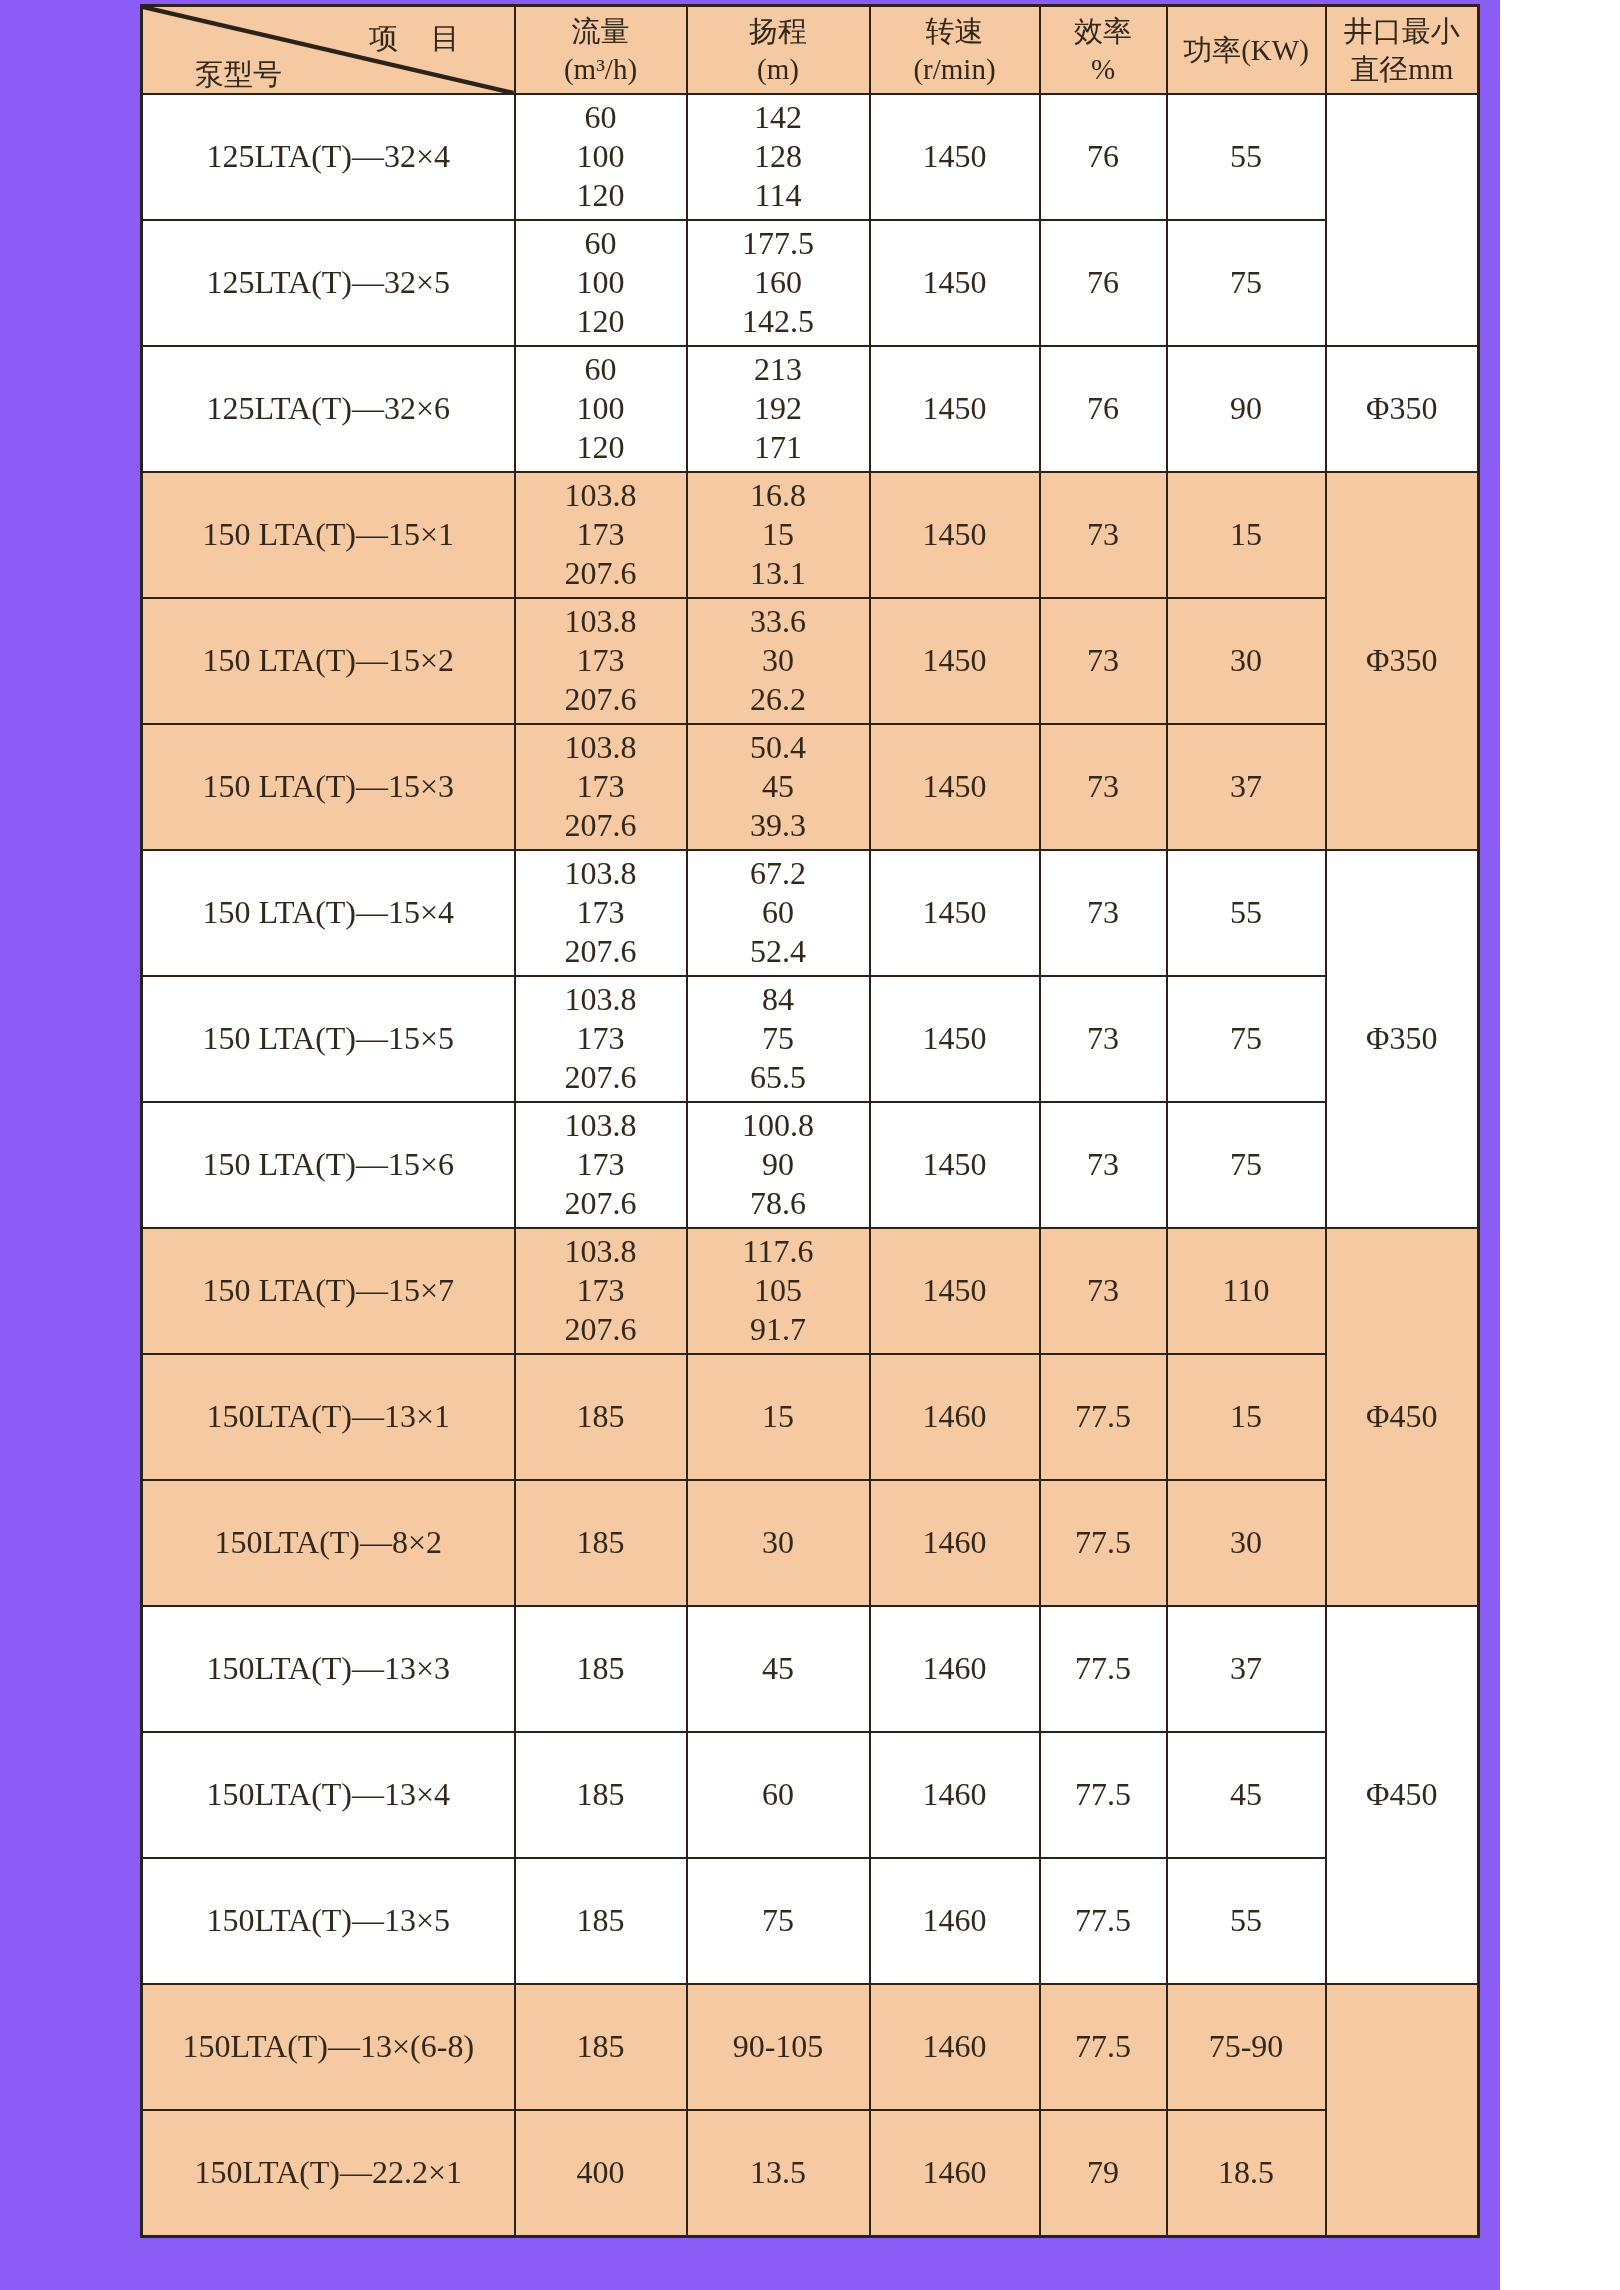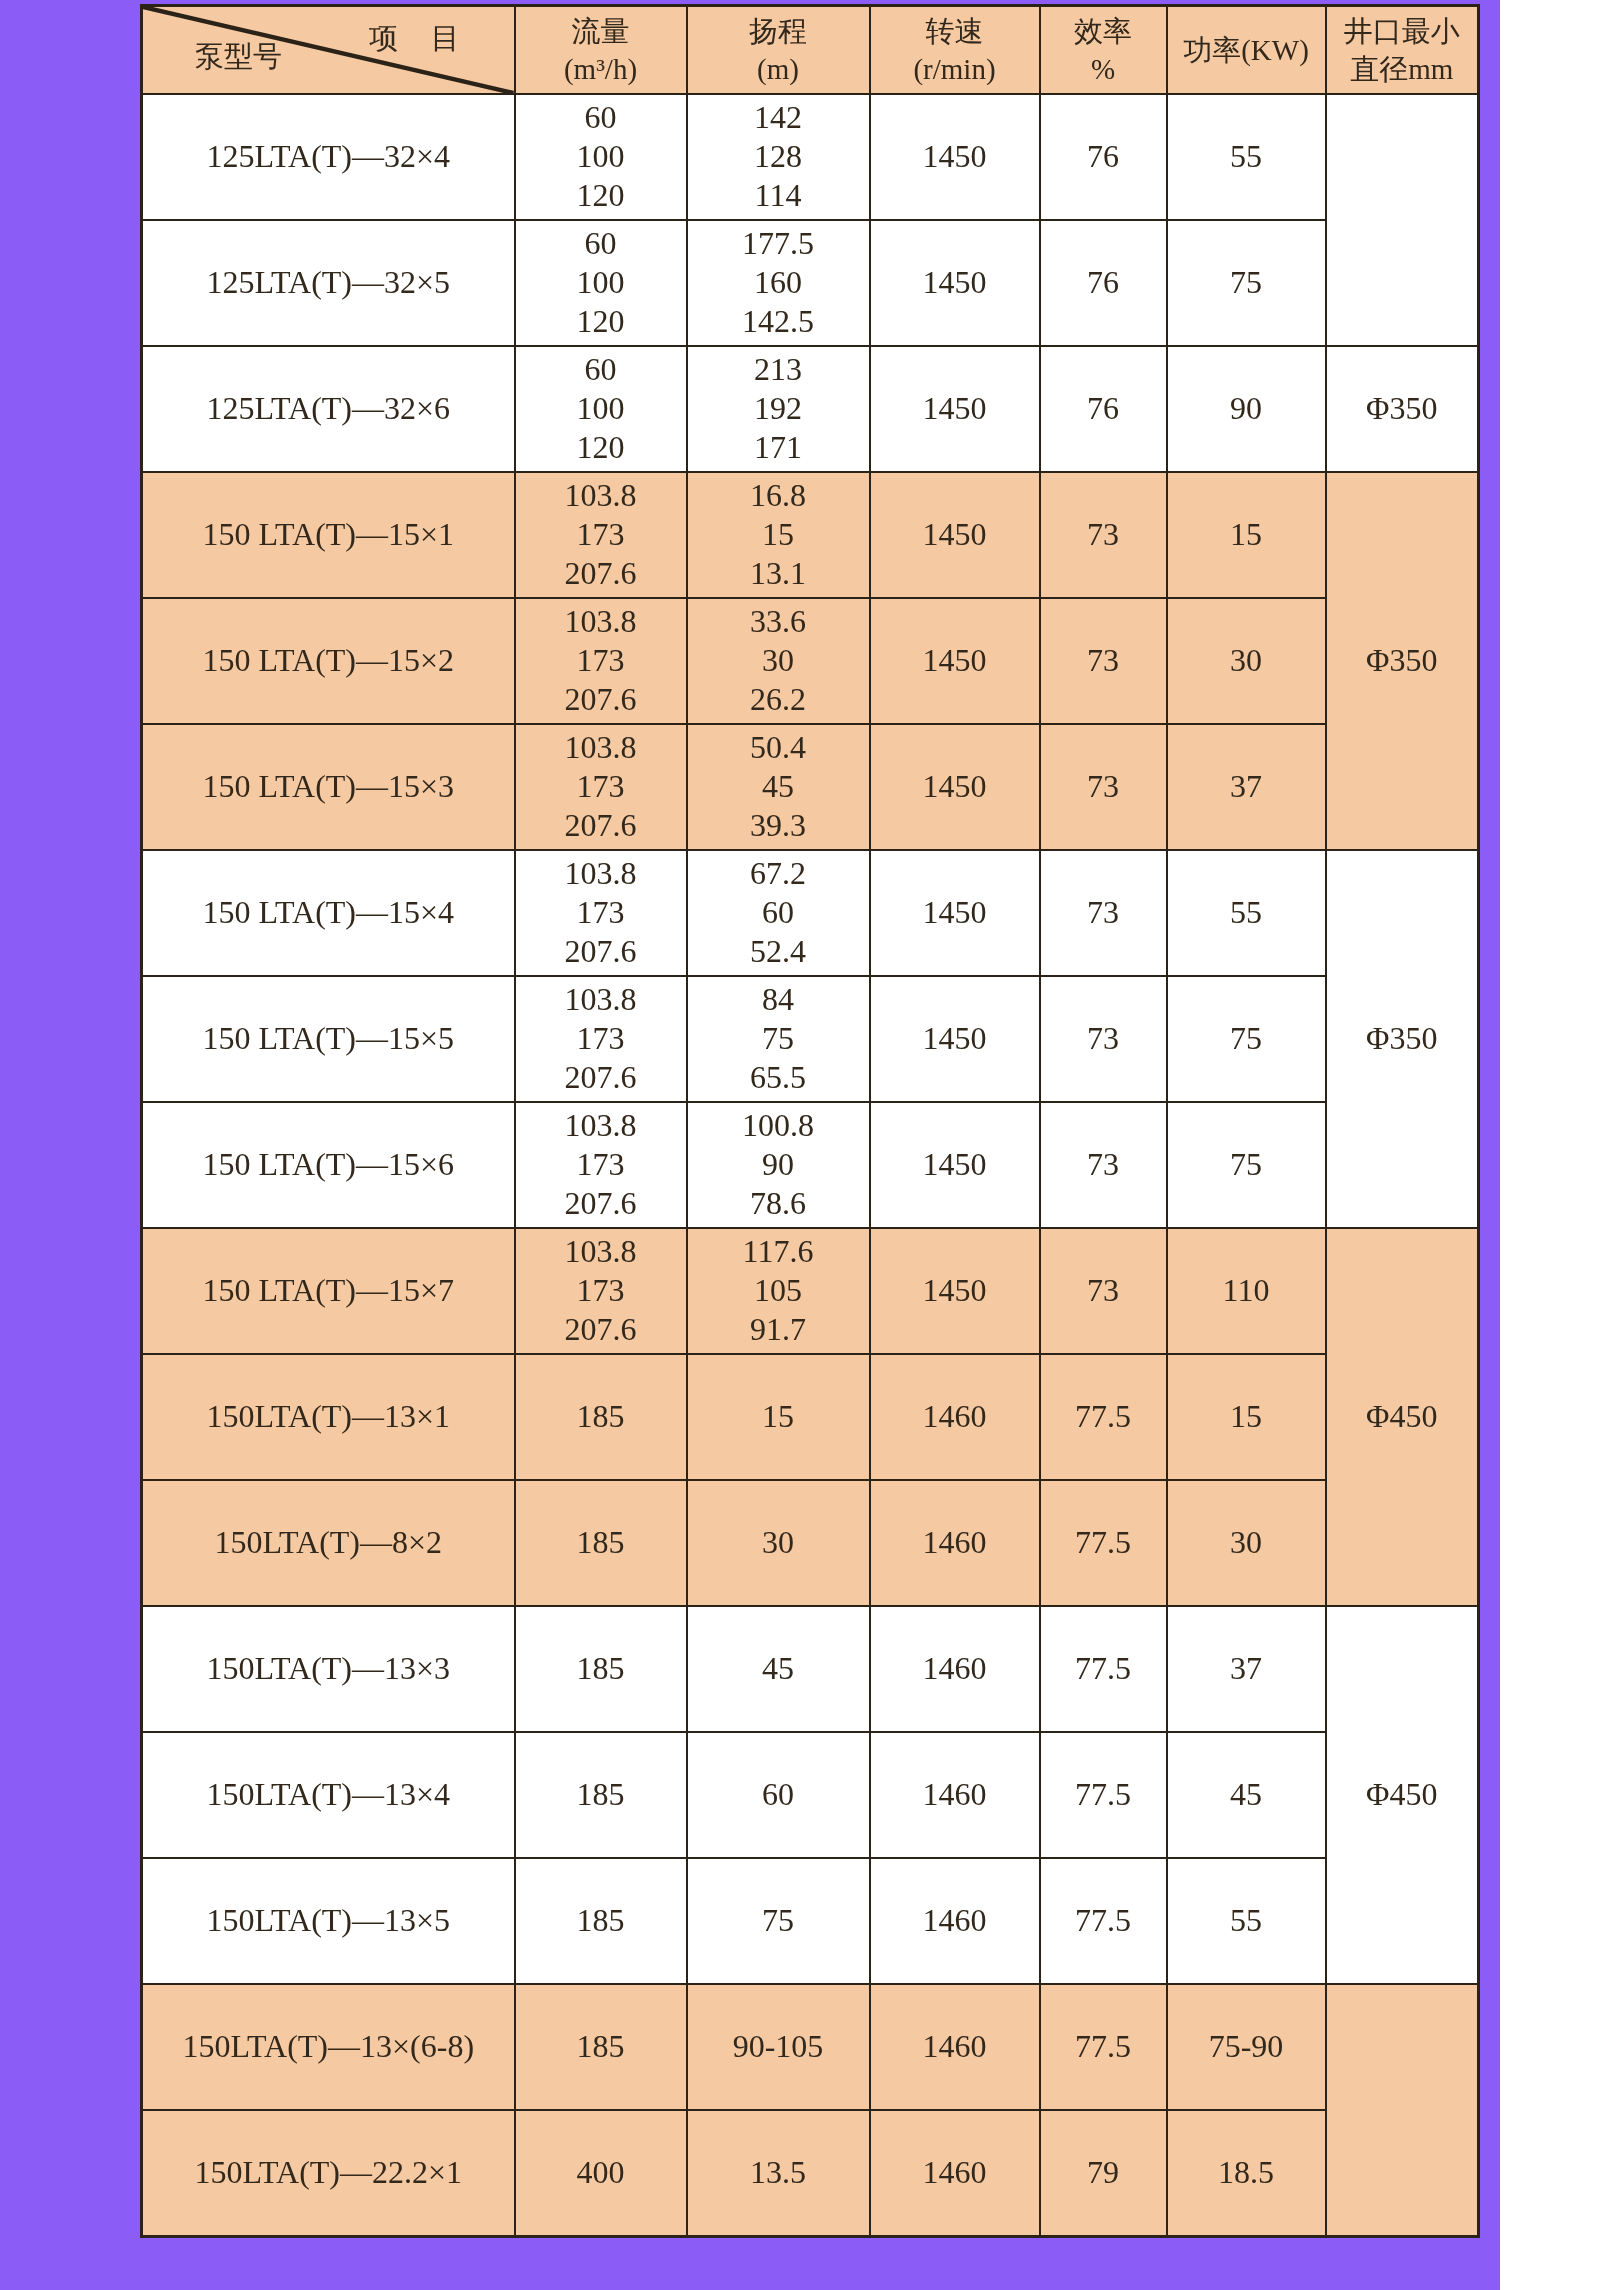--- a/index.html
+++ b/index.html
@@ -42,21 +42,21 @@
   tr.shaded td:not(.well){background:var(--peach);}
   td.well.wshaded{background:var(--peach);}
   td.well.wplain{background:var(--plain);}
   th.diag{position:relative;background:var(--peach);padding:0;}
   th.diag svg{position:absolute;left:0;top:0;width:100%;height:100%;display:block;}
   .corner-top{
     position:absolute;top:12.5px;right:52px;
     font-size:29px;letter-spacing:1.8px;
   }
   .corner-bottom{
-    position:absolute;bottom:18px;left:52px;
+    position:absolute;bottom:0;left:52px;
     font-size:29px;
   }
   .hline2{display:block;}
 </style>
 </head>
 <body>
 
 <div class="page">
   <table class="spec">
     <colgroup>

